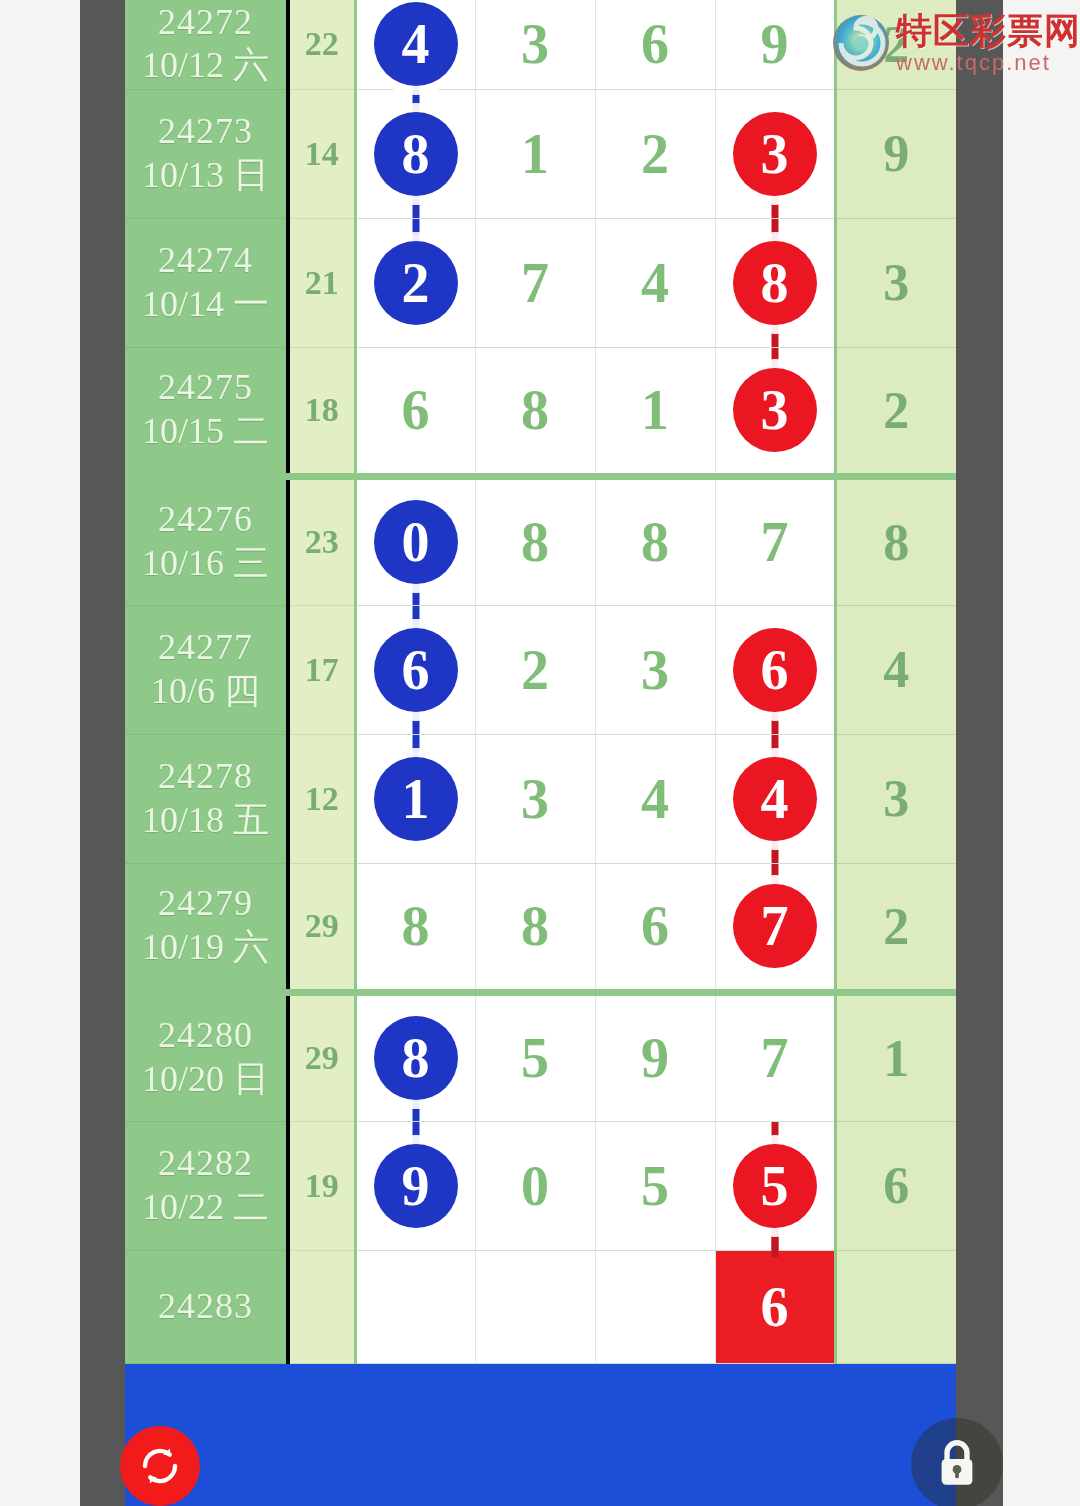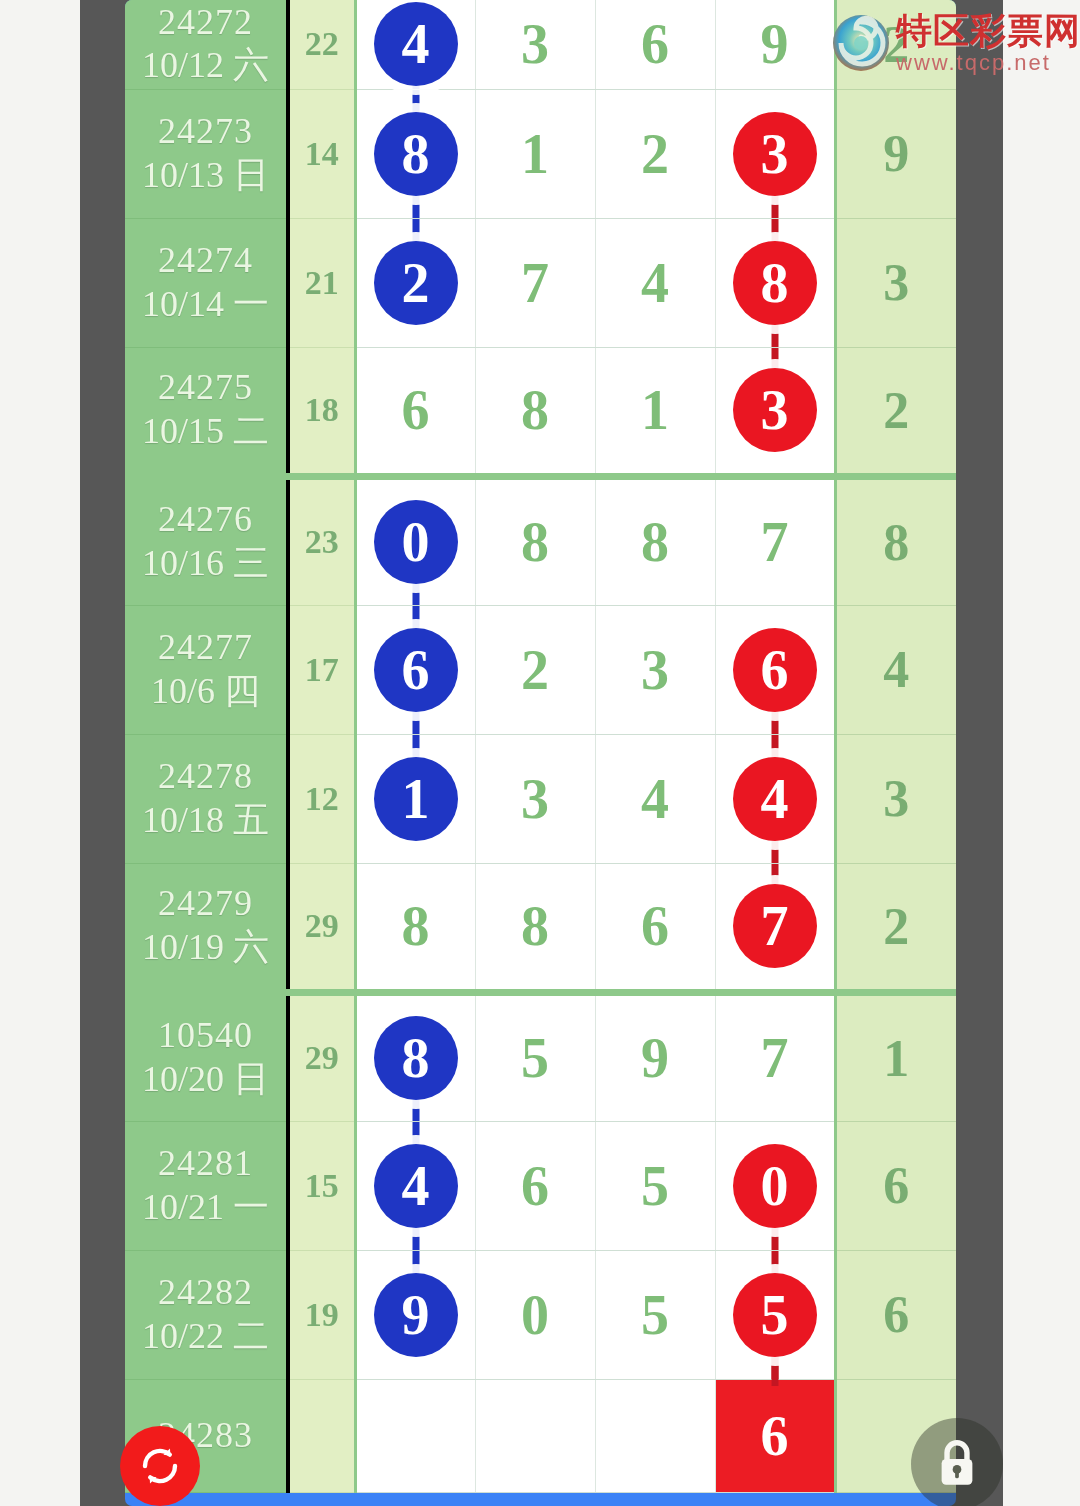--- a/index.html
+++ b/index.html
@@ -11,23 +11,22 @@
     position:relative;
   }
   
   #bezel{
     position:absolute;left:80px;top:0;width:923px;height:1506px;
     background:#575757;
   }
   
   #table-wrap{
     position:absolute;left:125px;top:0;width:831px;height:1506px;
-    background:#3b82f6;
+    background:#1d4ed8;
     overflow:hidden;
-    border-radius:7px;
   }
   table.grid{
     border-collapse:collapse;
     table-layout:fixed;
     width:831px;
     background:#8ec98a;
   }
   table.grid td{
     padding:0;margin:0;
     vertical-align:middle;
@@ -283,51 +282,32 @@
           <td class="dig"><span>8</span></td>
           <td class="dig"><span>6</span></td>
           <td class="dig">
             <div class="connector red conn-up"></div>
             <div class="marker red">7</div>
           </td>
           <td class="tail">2</td>
         </tr>
         <tr class="row">
           <td class="issue">
-            <span class="no">10540</span>
+            <span class="no">24280</span>
             <span class="dt">10/20 日</span>
           </td>
           <td class="sum">29</td>
           <td class="dig firstdig">
             <div class="connector blue conn-down"></div>
             <div class="marker blue">8</div>
           </td>
           <td class="dig"><span>5</span></td>
           <td class="dig"><span>9</span></td>
           <td class="dig"><span>7</span></td>
           <td class="tail">1</td>
-        </tr>
-        <tr class="row">
-          <td class="issue">
-            <span class="no">24281</span>
-            <span class="dt">10/21 一</span>
-          </td>
-          <td class="sum">15</td>
-          <td class="dig firstdig">
-            <div class="connector blue conn-up"></div>
-            <div class="connector blue conn-down"></div>
-            <div class="marker blue">4</div>
-          </td>
-          <td class="dig"><span>6</span></td>
-          <td class="dig"><span>5</span></td>
-          <td class="dig">
-            <div class="connector red conn-down"></div>
-            <div class="marker red">0</div>
-          </td>
-          <td class="tail">6</td>
         </tr>
         <tr class="row">
           <td class="issue">
             <span class="no">24282</span>
             <span class="dt">10/22 二</span>
           </td>
           <td class="sum">19</td>
           <td class="dig firstdig">
             <div class="connector blue conn-up"></div>
             <div class="marker blue">9</div>

